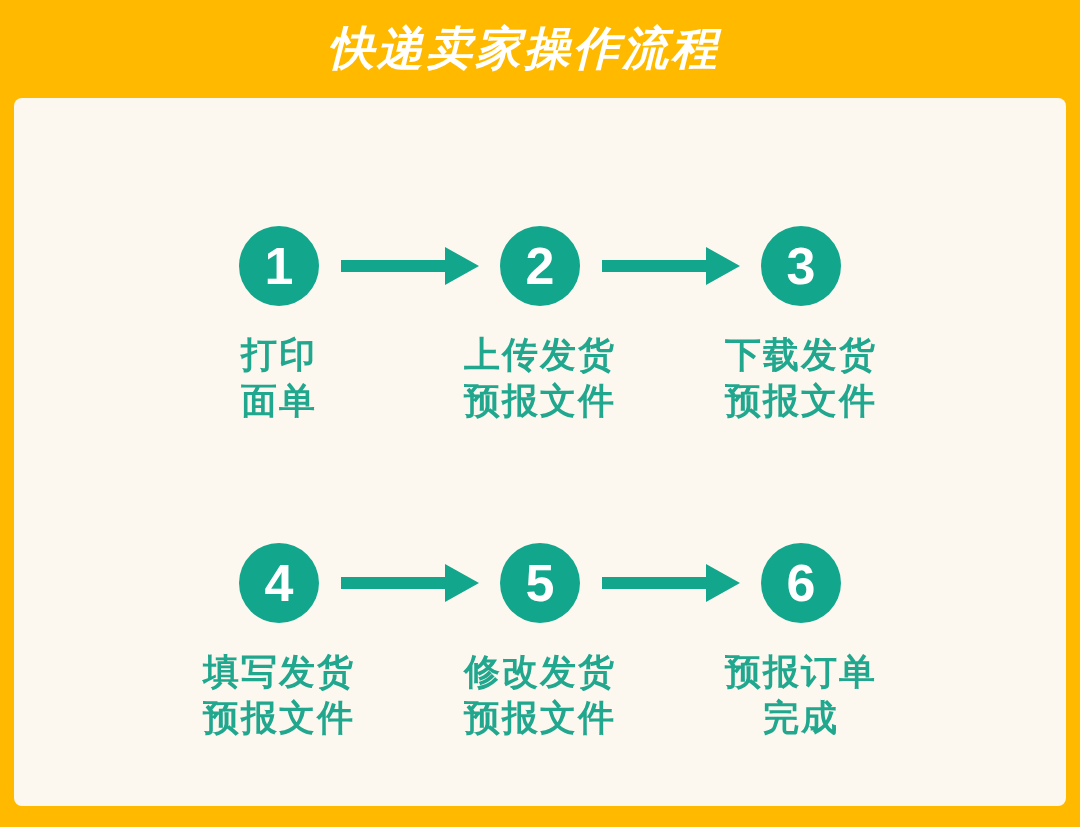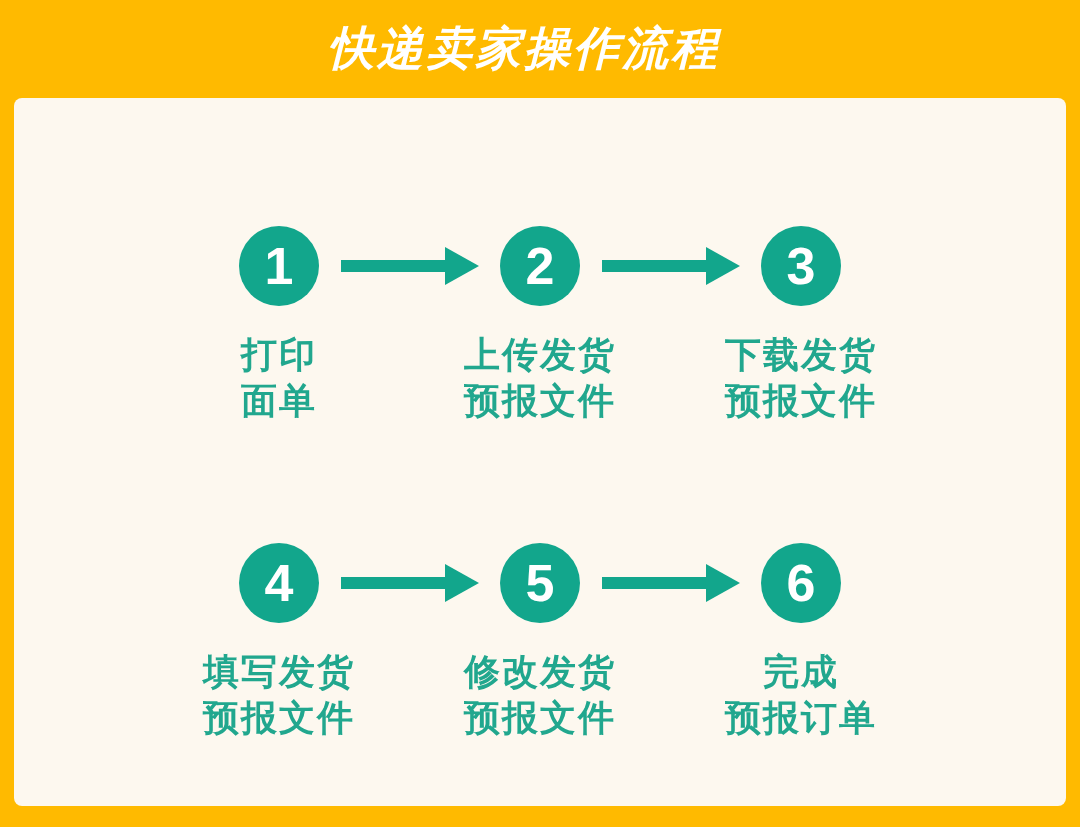--- a/index.html
+++ b/index.html
@@ -184,20 +184,20 @@
         <rect x="0" y="14" width="108" height="12" fill="#12A68C"></rect>
         <polygon points="104,1 138,20 104,39" fill="#12A68C"></polygon>
       </svg>
     </div>
 
     <div class="step">
       <div class="circle">
         <span>6</span>
       </div>
       <div class="step-label">
+        <span>预报订单</span>
         <span>完成</span>
-        <span>预报订单</span>
       </div>
     </div>
 
   </div>
 
 </div>
 
 </body></html>

